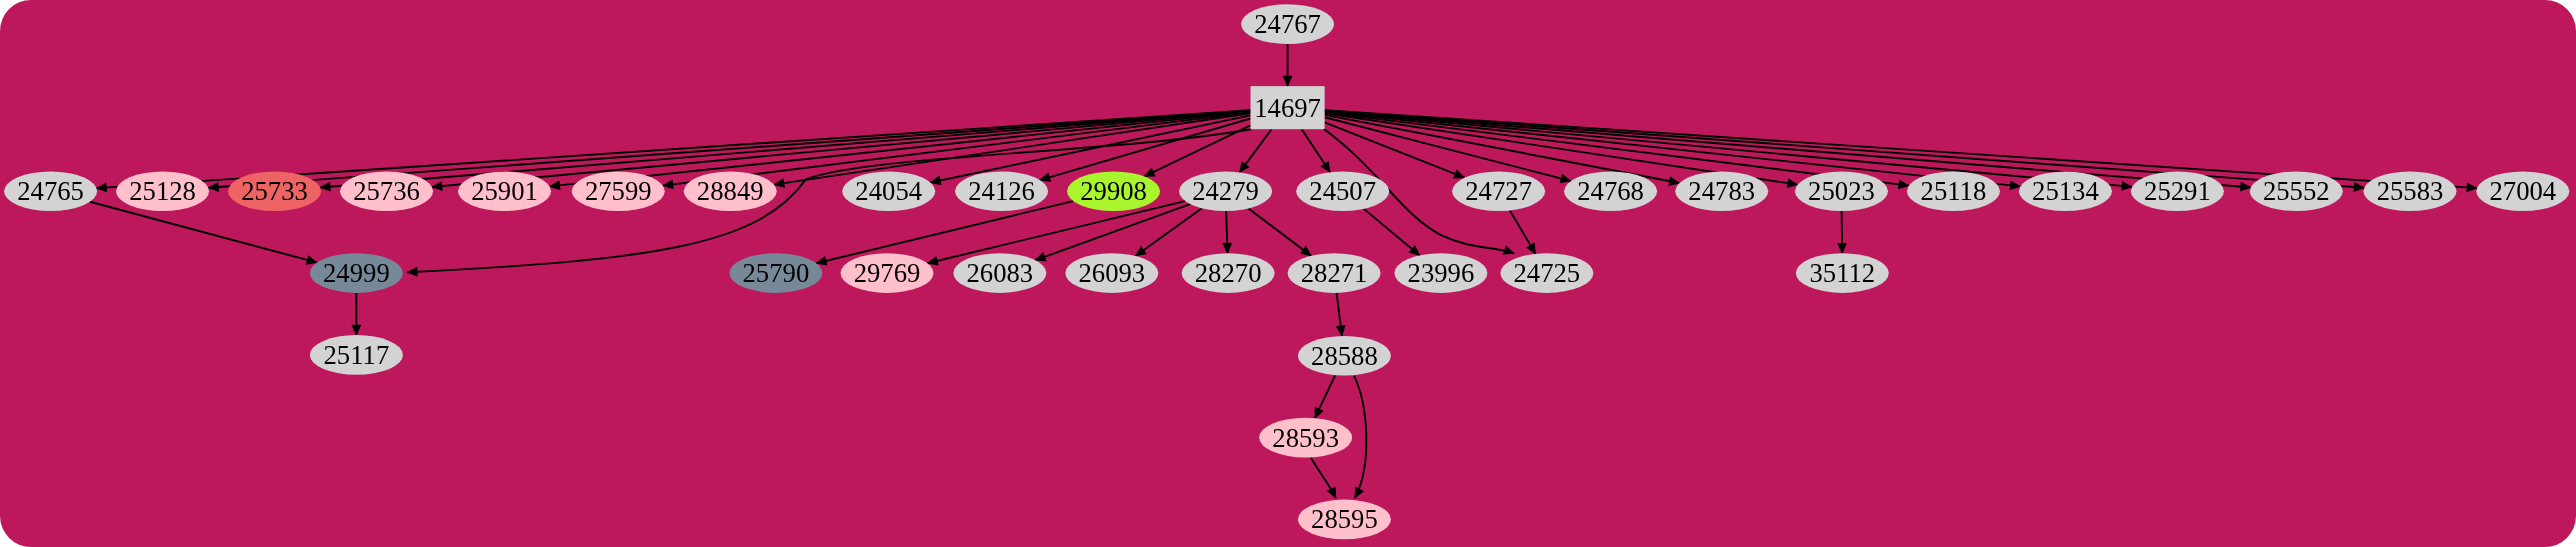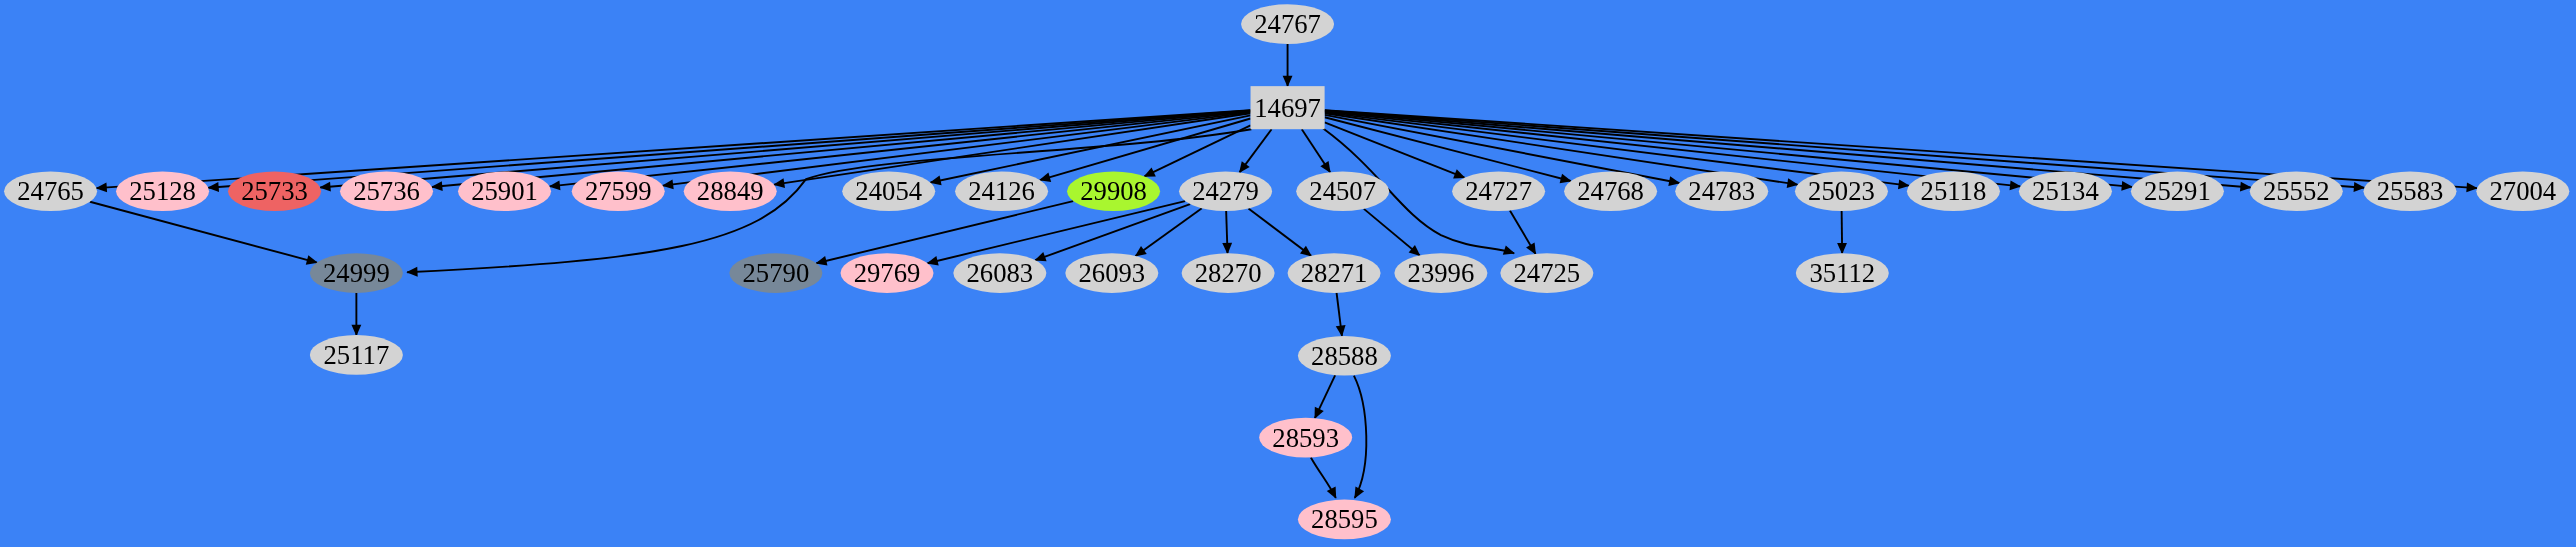--- a/index.html
+++ b/index.html
@@ -4,22 +4,23 @@
 <style>
   html, body {
     margin: 0;
     padding: 0;
     background: #ffffff;
   }
   #stage {
     position: relative;
     width: 2576px;
     height: 547px;
-    background: #3b82f6;
+    background: #be185d;
     font-family: "Liberation Serif", "DejaVu Serif", serif;
+    border-radius: 31px;
   }
   svg { display: block; }
   .node-label {
     font-family: "Liberation Serif", "DejaVu Serif", serif;
     font-size: 31px;
     fill: #000000;
     text-anchor: middle;
     user-select: none;
   }
   .edge-path {

